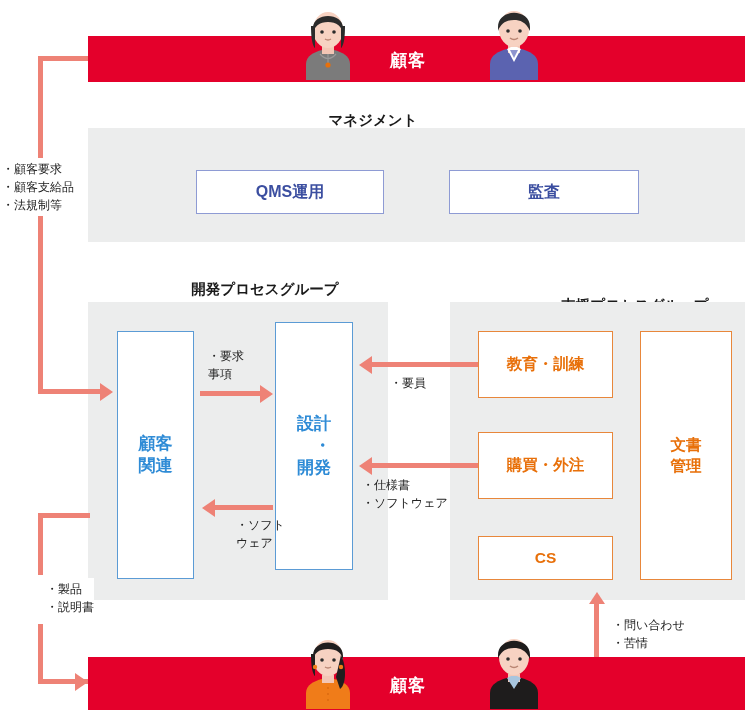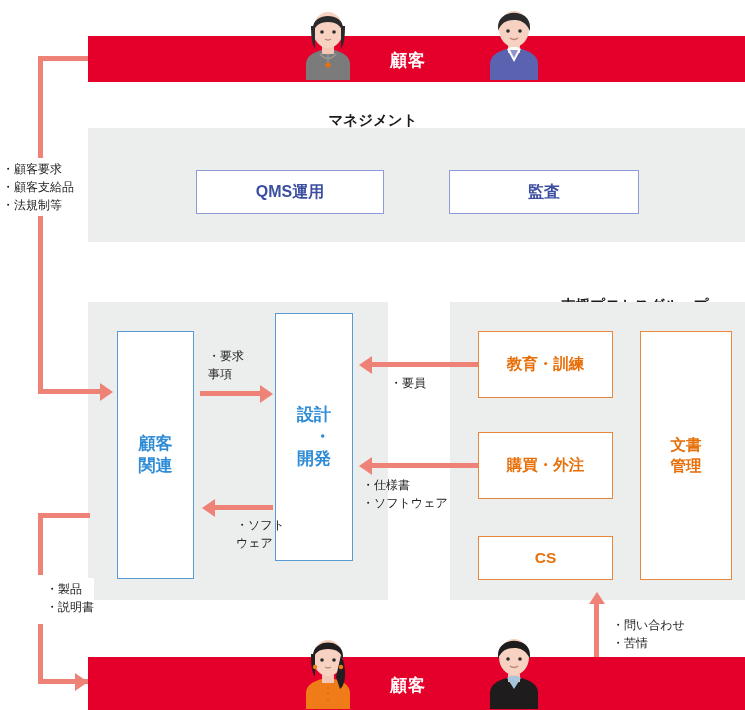--- a/index.html
+++ b/index.html
@@ -102,30 +102,30 @@
   <span>プロセスグループ</span>
 </div>
 
 <div class="panel" style="left:88px;top:128px;width:657px;height:114px;"></div>
 
 <div class="pbox blue" style="left:196px;top:170px;width:188px;height:44px;">QMS運用</div>
 
 <div class="pbox blue" style="left:436px;top:170px;width:190px;height:44px;margin-left:13px;">監査</div>
 
 <div class="panel-title" style="left:140px;top:279px;width:250px;">
-  <br>
+  <span>開発プロセスグループ</span><br>
   <span>〈主要なプロセス〉</span>
 </div>
 
 <div class="panel" style="left:88px;top:302px;width:300px;height:298px;"></div>
 
 <div class="pbox cyan" style="left:117px;top:331px;width:77px;height:248px;white-space:pre-line;">顧客
 関連</div>
 
-<div class="pbox cyan" style="left:275px;top:313px;width:78px;height:248px;white-space:pre-line;">設計
+<div class="pbox cyan" style="left:275px;top:322px;width:78px;height:248px;white-space:pre-line;">設計
 ・
 開発</div>
 
 <div class="note" style="left:208px;top:347px;">・要求
  事項</div>
 <div class="hline" style="left:200px;top:391px;width:60px;"></div>
 <div class="arrow-r" style="left:260px;top:384.5px;"></div>
 
 <div class="hline" style="left:215px;top:505px;width:58px;"></div>
 <div class="arrow-l" style="left:202px;top:498.5px;"></div>

